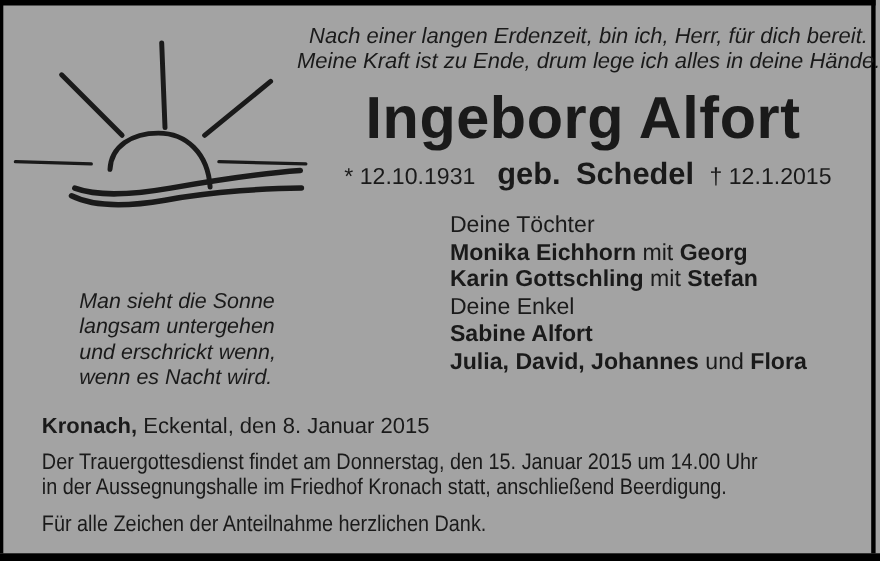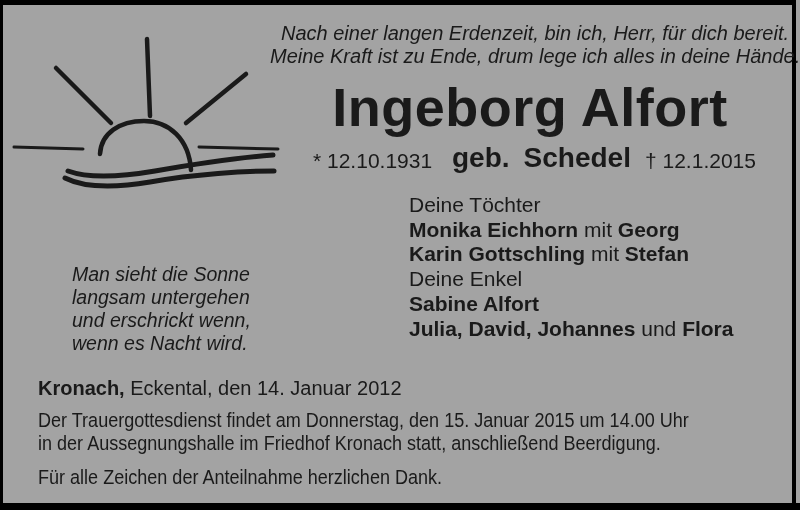--- a/index.html
+++ b/index.html
@@ -112,21 +112,21 @@
   <div class="family">
     <div><span>Deine Töchter</span></div>
     <div><span class="b">Monika Eichhorn</span><span> mit </span><span class="b">Georg</span></div>
     <div><span class="b">Karin Gottschling</span><span> mit </span><span class="b">Stefan</span></div>
     <div><span>Deine Enkel</span></div>
     <div><span class="b">Sabine Alfort</span></div>
     <div><span class="b">Julia, David, Johannes</span><span> und </span><span class="b">Flora</span></div>
   </div>
 
   <div class="dateline">
-    <span class="b">Kronach,</span><span> Eckental, den 14. Januar 2012</span>
+    <span class="b">Kronach,</span><span> Eckental, den 8. Januar 2015</span>
   </div>
 
   <div class="service">
     <div>Der Trauergottesdienst findet am Donnerstag, den 15. Januar 2015 um 14.00 Uhr</div>
     <div>in der Aussegnungshalle im Friedhof Kronach statt, anschließend Beerdigung.</div>
   </div>
 
   <div class="thanks">Für alle Zeichen der Anteilnahme herzlichen Dank.</div>
 
 </div>

